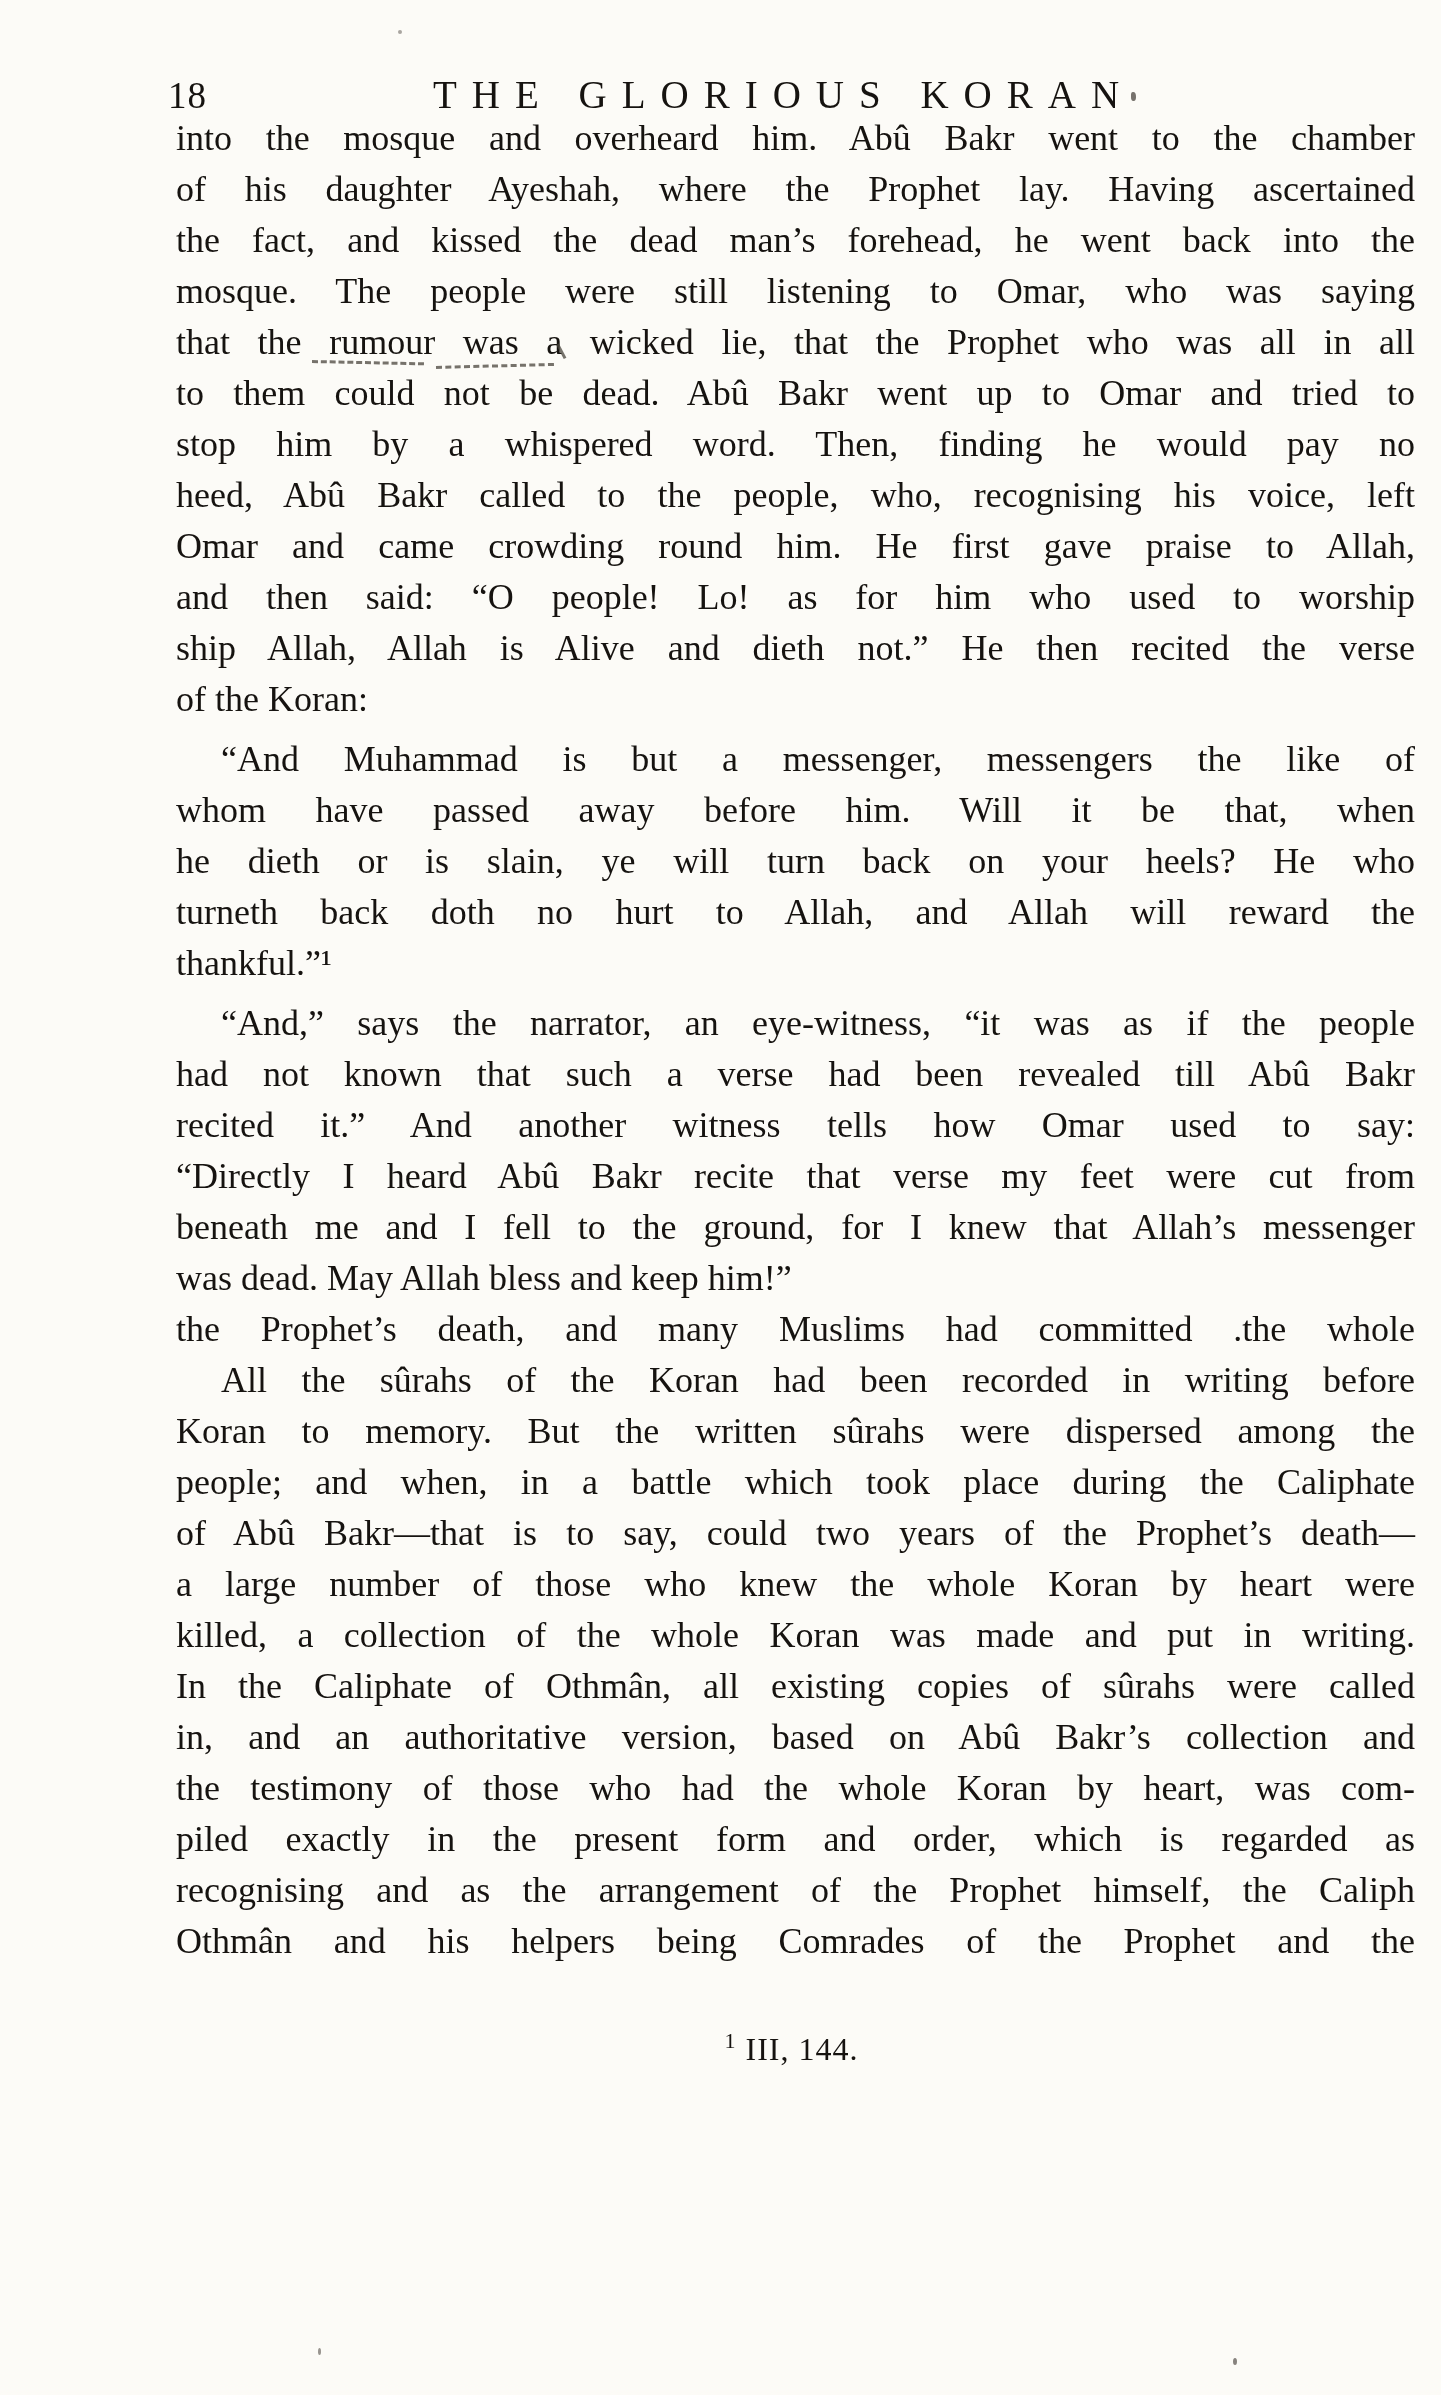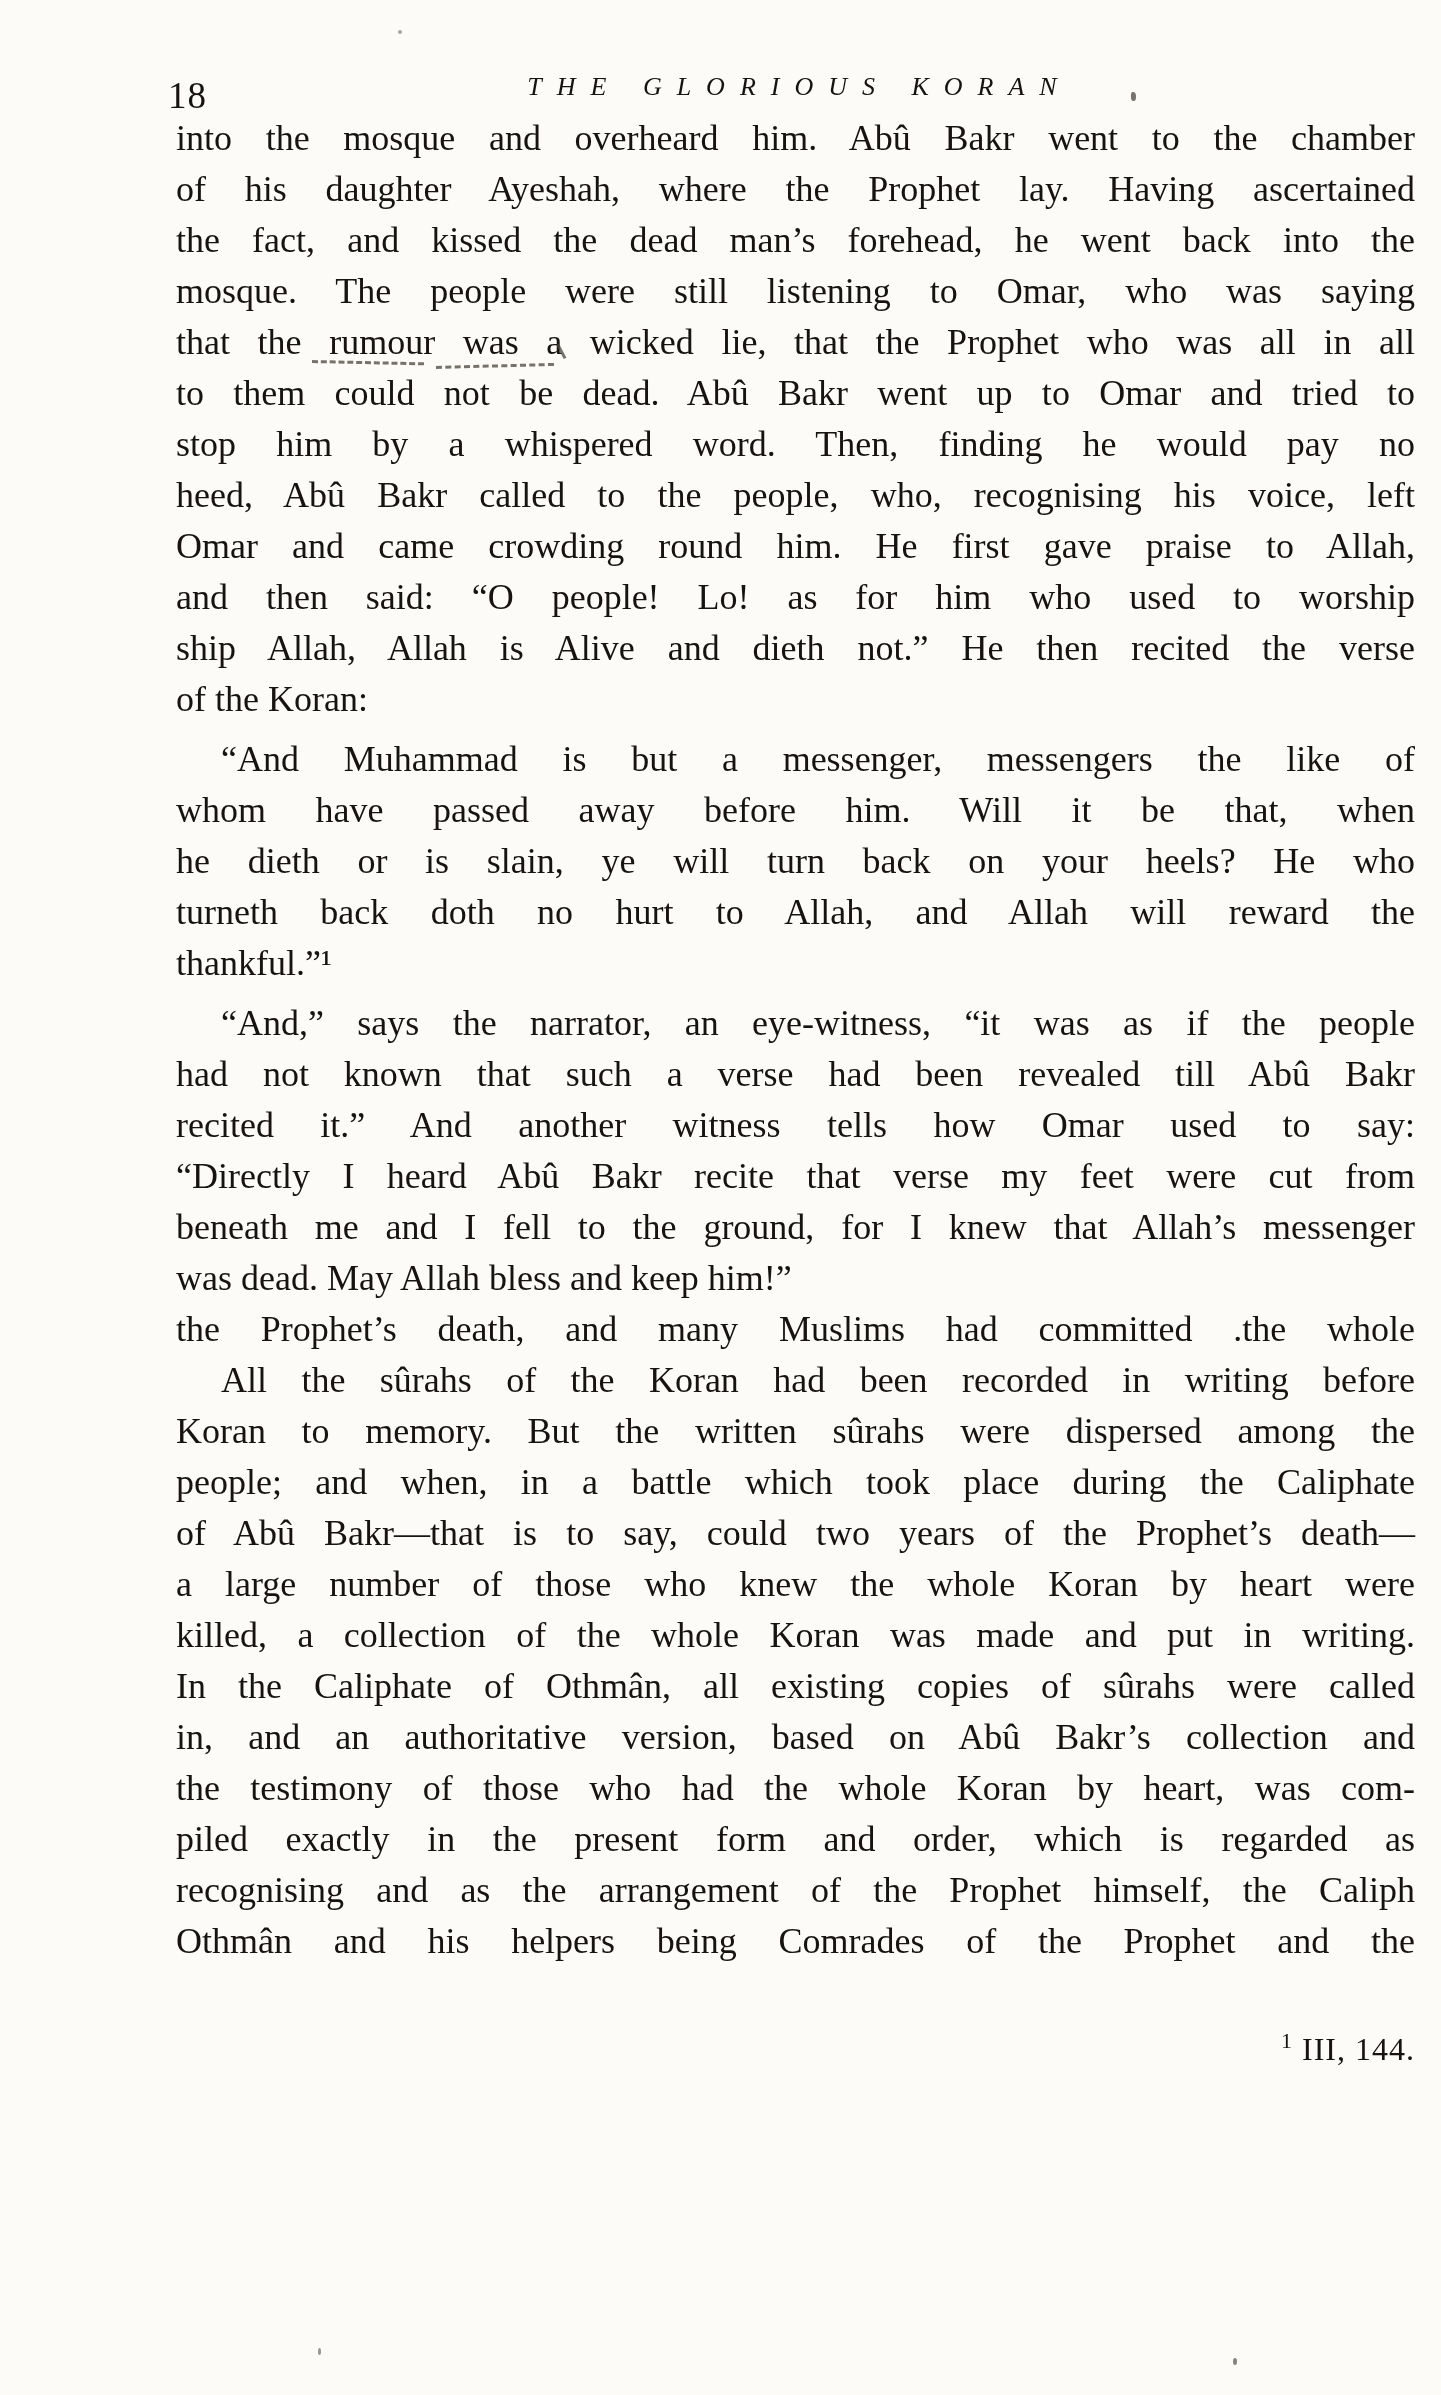--- a/index.html
+++ b/index.html
@@ -18,28 +18,27 @@
   }
   .pagenum {
     position: absolute;
     left: 168px;
     top: 74px;
     font-size: 37px;
     letter-spacing: 1px;
   }
   .runhead {
     position: absolute;
-    left: 176px;
+    left: 160px;
     top: 72px;
     width: 1247px;
     text-align: center;
-    font-size: 26px;
+    font-size: 39px;
     letter-spacing: 15px;
     white-space: nowrap;
-    font-style: italic;
   }
   .bodytext {
     position: absolute;
     left: 168px;
     top: 113px;
     width: 1247px;
     font-size: 36px;
     line-height: 51px;
   }
   .line {
@@ -54,21 +53,21 @@
     text-indent: 45px;
   }
   .line.g {
     margin-top: 9px;
   }
   .footnote {
     position: absolute;
     left: 168px;
     top: 2028px;
     width: 1247px;
-    text-align: right;
+    text-align: center;
     font-size: 32px;
     letter-spacing: 1px;
   }
   .footnote sup {
     font-size: 22px;
   }
   
   .pencil {
     position: absolute;
     border-bottom: 3px dashed #4a453d;

